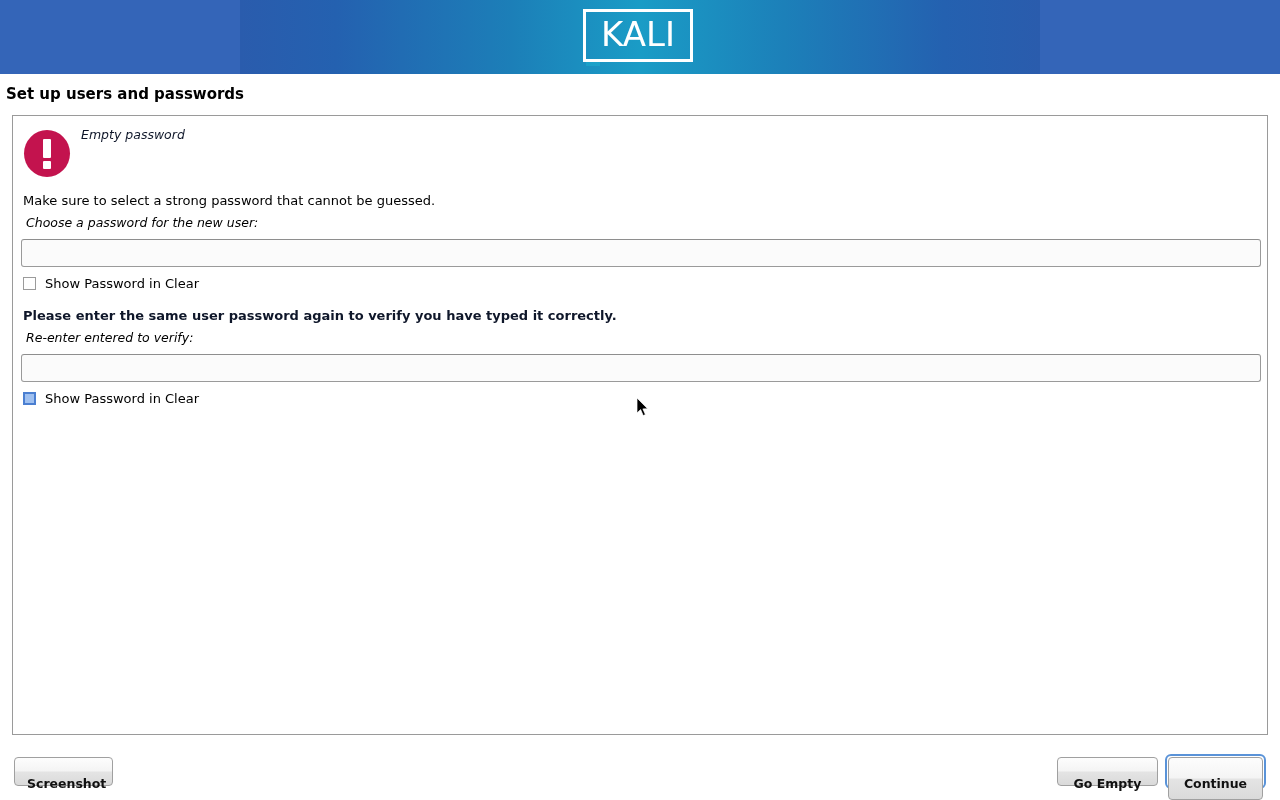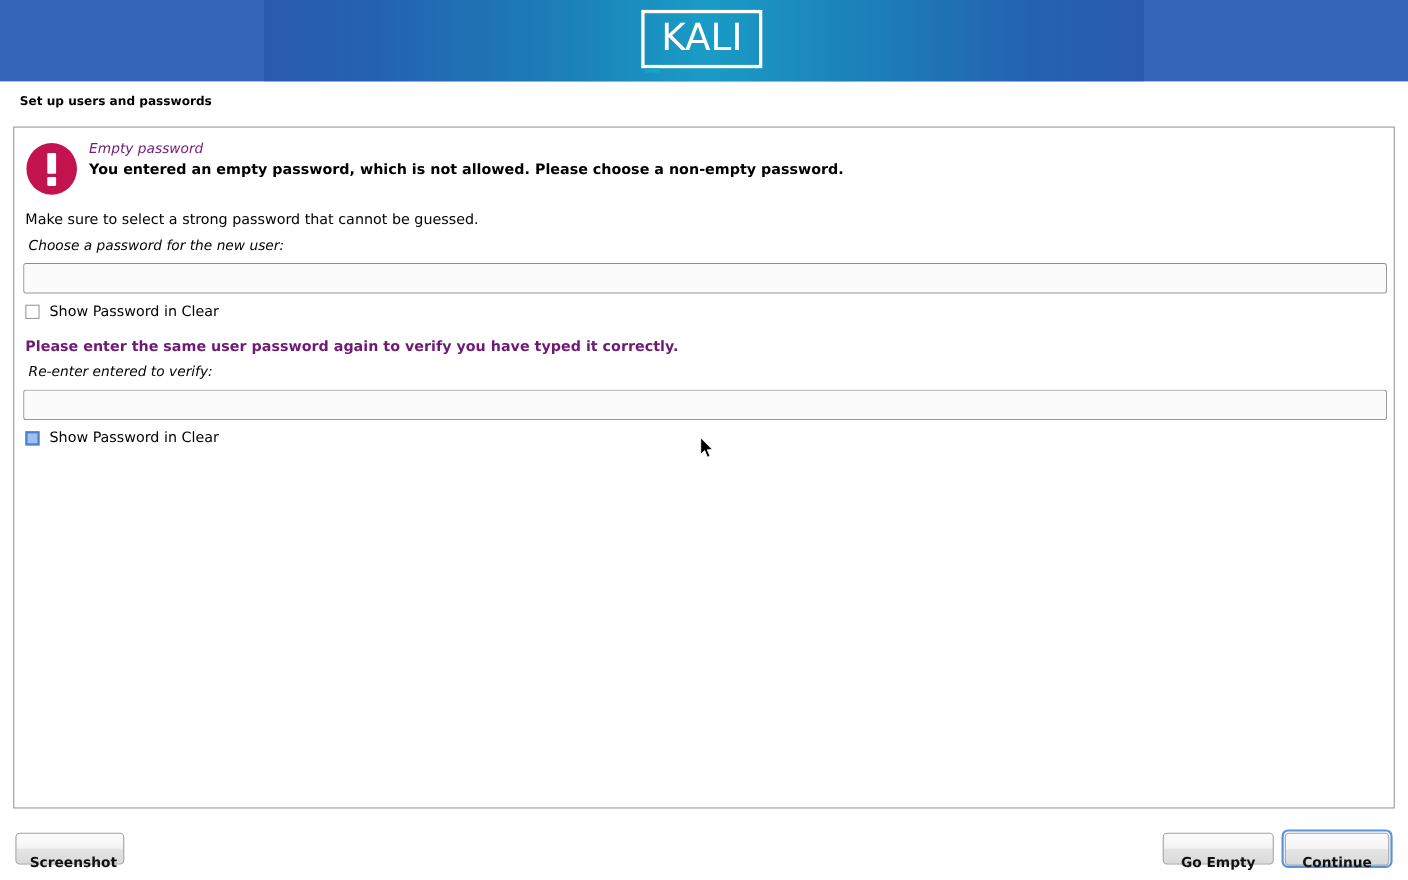--- a/index.html
+++ b/index.html
@@ -74,23 +74,23 @@
     color: #ffffff;
     font-family: "DejaVu Sans", "Liberation Sans", sans-serif;
     font-size: 34px;
     font-weight: 400;
     letter-spacing: 0px;
   }
 
   
   .page-title {
     position: absolute;
-    left: 18px;
+    left: 6px;
     top: 85px;
-    font-size: 11px;
+    font-size: 15px;
     font-weight: bold;
     color: #000000;
   }
 
   
   .panel {
     position: absolute;
     left: 12px;
     top: 115px;
     width: 1256px;
@@ -127,21 +127,21 @@
     height: 8px;
     background: #ffffff;
     border-radius: 1px;
   }
   .error-title {
     position: absolute;
     left: 68px;
     top: 11px;
     font-size: 12.5px;
     font-style: italic;
-    color: #701a75;
+    color: #0f172a;
   }
   .error-body {
     position: absolute;
     left: 68px;
     top: 31px;
     font-size: 13px;
     font-weight: bold;
     color: #000000;
   }
 
@@ -162,21 +162,21 @@
   }
   .lbl-pw1 { left: 13px; top: 99px; }
   .lbl-pw2 { left: 13px; top: 214px; }
 
   .verify-note {
     position: absolute;
     left: 10px;
     top: 192px;
     font-size: 13px;
     font-weight: bold;
-    color: #701a75;
+    color: #0f172a;
   }
 
   .text-input {
     position: absolute;
     left: 8px;
     width: 1240px;
     height: 28px;
     box-sizing: border-box;
     border: 1px solid #9a9a9a;
     border-top-color: #8e8e8e;
@@ -261,21 +261,21 @@
     box-sizing: border-box;
     border: 2px solid #5a93d8;
     border-radius: 6px;
     background: #ffffff;
   }
   .btn-continue {
     position: absolute;
     left: 1px;
     top: 1px;
     width: 95px;
-    height: 30px;
+    height: 43px;
   }
 
   
   .cursor {
     position: absolute;
     left: 637px;
     top: 398px;
     width: 12px;
     height: 19px;
     pointer-events: none;
@@ -297,21 +297,20 @@
 
   <div class="page-title">Set up users and passwords</div>
 
   <div class="panel">
 
     <div class="error-icon">
       <div class="bang-bar"></div>
       <div class="bang-dot"></div>
     </div>
     <div class="error-title">Empty password</div>
-    <div class="error-body">You entered an empty password, which is not allowed. Please choose a non-empty password.</div>
 
     <div class="strong-note">Make sure to select a strong password that cannot be guessed.</div>
     <div class="field-label lbl-pw1">Choose a password for the new user:</div>
     <input class="text-input inp-pw1" type="password" value="" style="">
 
     <div class="check-row cr1">
       <span class="cbox cbox-unchecked"></span>
       <span class="check-label">Show Password in Clear</span>
     </div>
 

